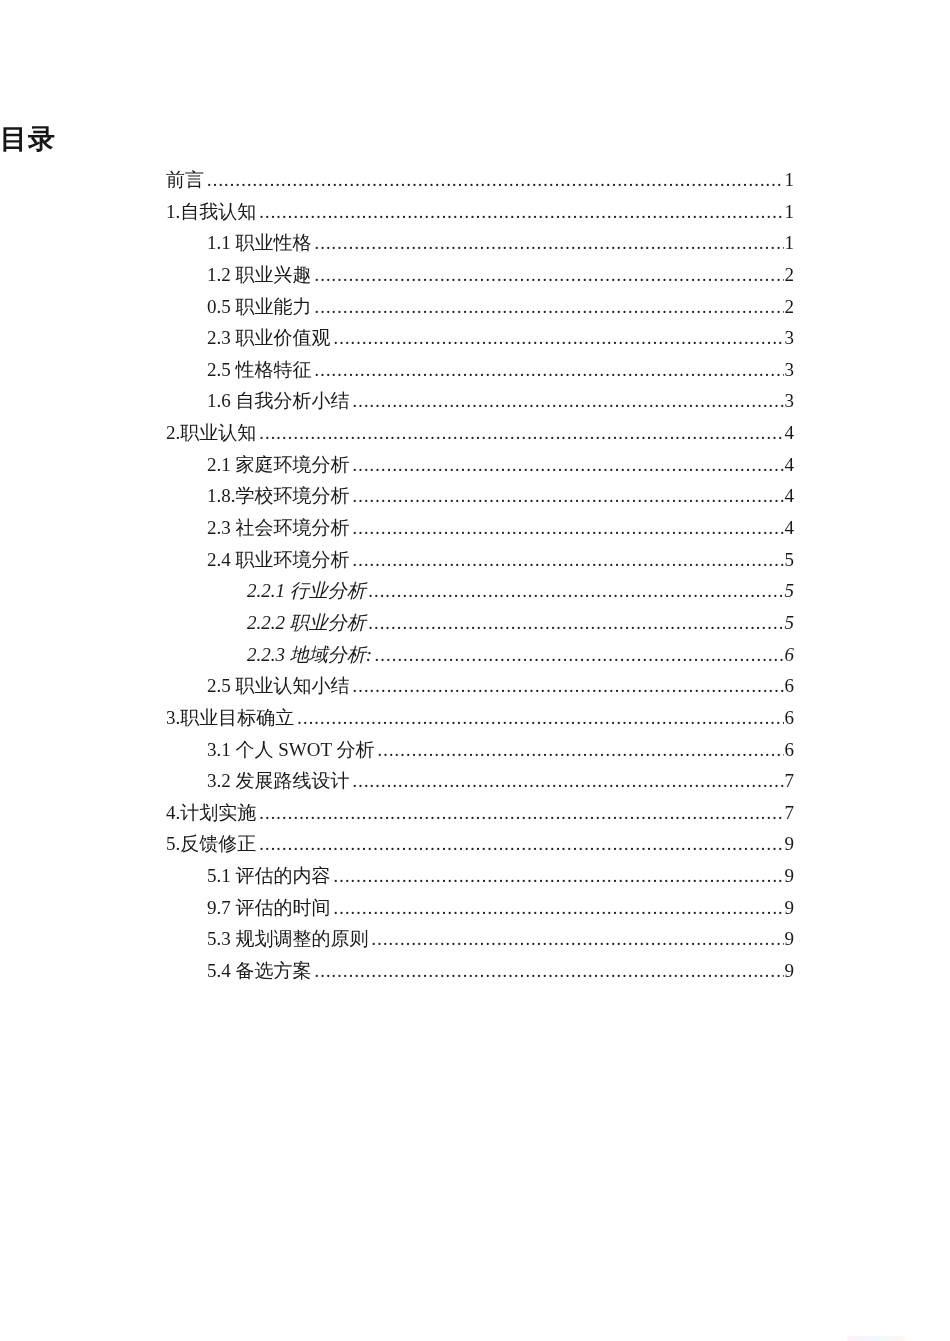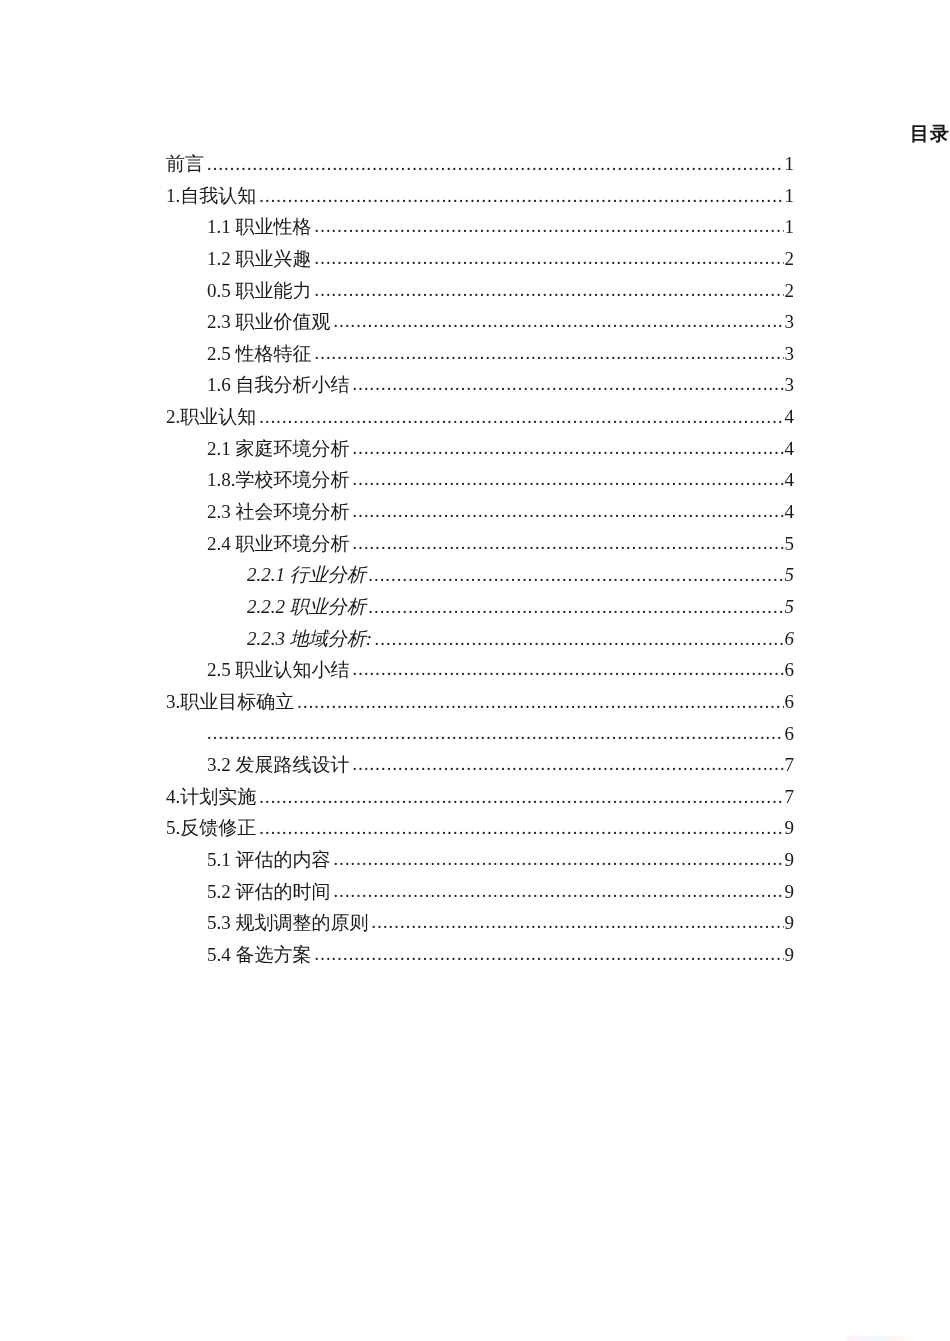--- a/index.html
+++ b/index.html
@@ -14,42 +14,42 @@
     background: #ffffff;
     overflow: hidden;
     font-family: "Liberation Serif", "DejaVu Serif", serif;
     color: #1a1a1a;
   }
   .doc-title {
     position: absolute;
     top: 121px;
     left: 0;
     width: 950px;
-    text-align: right;
-    font-size: 19px;
+    text-align: left;
+    font-size: 27px;
     font-weight: bold;
     letter-spacing: 1px;
     color: #161616;
   }
   .toc {
     position: absolute;
-    top: 148px;
+    top: 164px;
     left: 166px;
     width: 628px;
   }
   .toc-row {
     display: flex;
     align-items: baseline;
     height: 31.65px;
     line-height: 31.65px;
     font-size: 19px;
     cursor: default;
     white-space: nowrap;
   }
-  .toc-row.level1 { padding-left: 41px; align-items: flex-end; }
+  .toc-row.level1 { padding-left: 41px; }
   .toc-row.level2 { padding-left: 81px; font-style: italic; }
   .toc-label {
     flex: 0 0 auto;
     padding-right: 3px;
     color: #1a1a1a;
   }
   .leader {
     flex: 1 1 auto;
     overflow: hidden;
     min-width: 10px;
@@ -170,20 +170,21 @@
         <span class="toc-label">2.5 职业认知小结</span>
         <span class="leader"></span>
         <span class="toc-page">6</span>
       </div>
       <div class="toc-row level0">
         <span class="toc-label">3.职业目标确立</span>
         <span class="leader"></span>
         <span class="toc-page">6</span>
       </div>
       <div class="toc-row level1">
+        <span class="toc-label">3.1 个人 SWOT 分析</span>
         <span class="leader"></span>
         <span class="toc-page">6</span>
       </div>
       <div class="toc-row level1">
         <span class="toc-label">3.2 发展路线设计</span>
         <span class="leader"></span>
         <span class="toc-page">7</span>
       </div>
       <div class="toc-row level0">
         <span class="toc-label">4.计划实施</span>
@@ -194,21 +195,21 @@
         <span class="toc-label">5.反馈修正</span>
         <span class="leader"></span>
         <span class="toc-page">9</span>
       </div>
       <div class="toc-row level1">
         <span class="toc-label">5.1 评估的内容</span>
         <span class="leader"></span>
         <span class="toc-page">9</span>
       </div>
       <div class="toc-row level1">
-        <span class="toc-label">5.2 评估的时间</span>
+        <span class="toc-label">9.7 评估的时间</span>
         <span class="leader"></span>
         <span class="toc-page">9</span>
       </div>
       <div class="toc-row level1">
         <span class="toc-label">5.3 规划调整的原则</span>
         <span class="leader"></span>
         <span class="toc-page">9</span>
       </div>
       <div class="toc-row level1">
         <span class="toc-label">5.4 备选方案</span>

